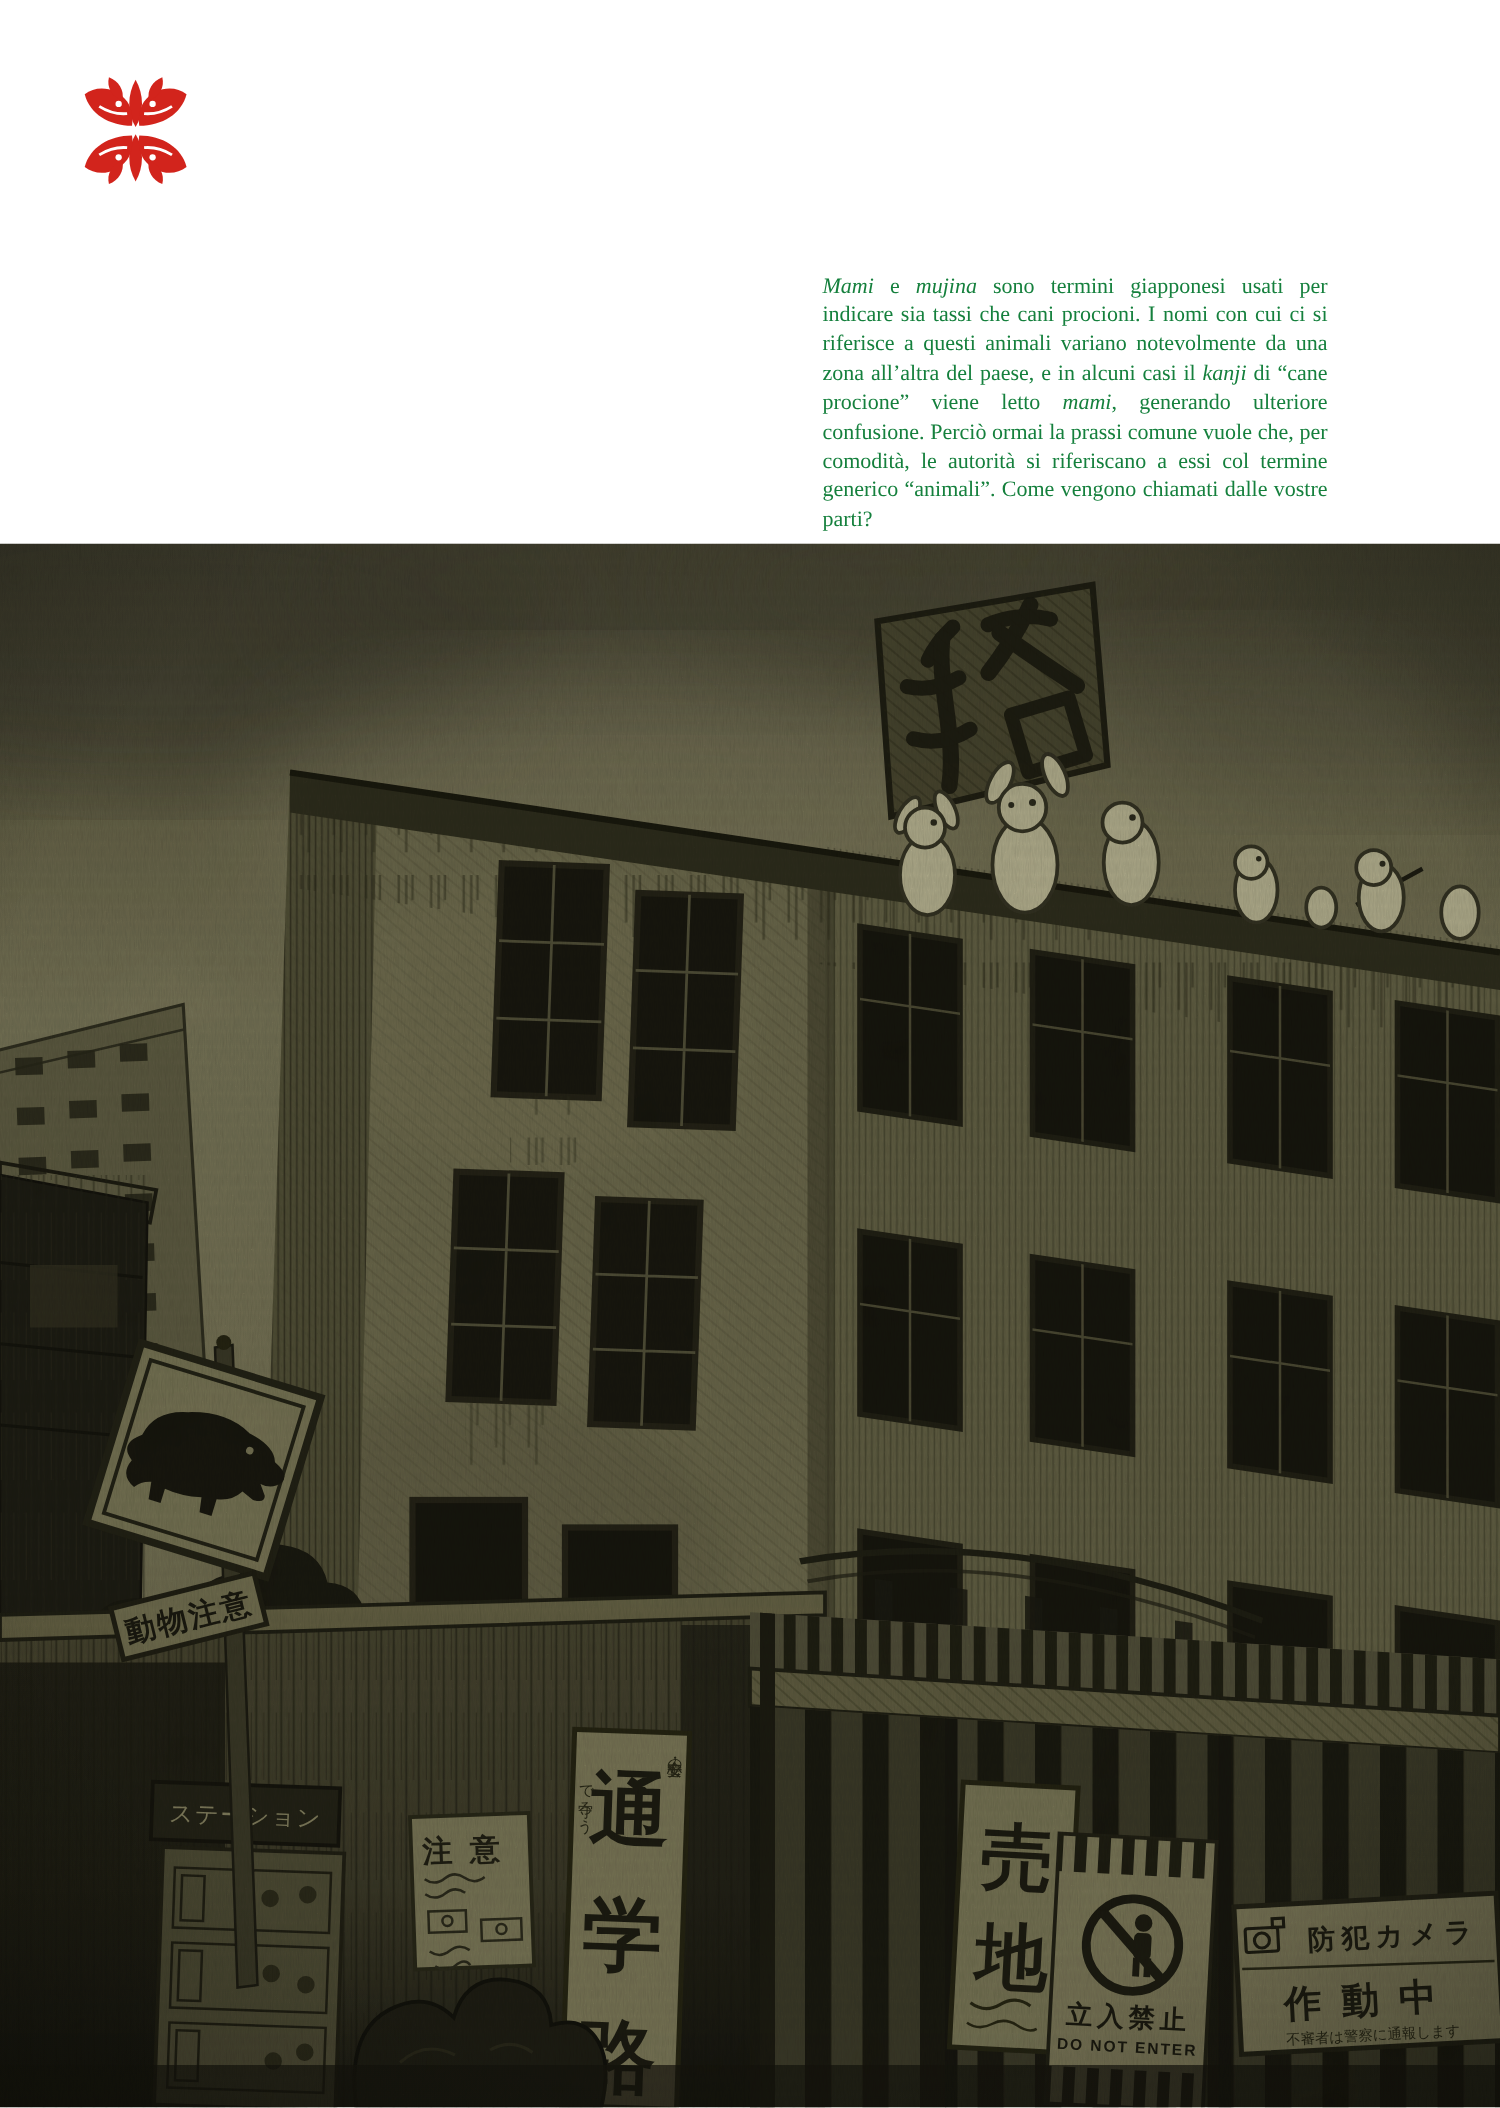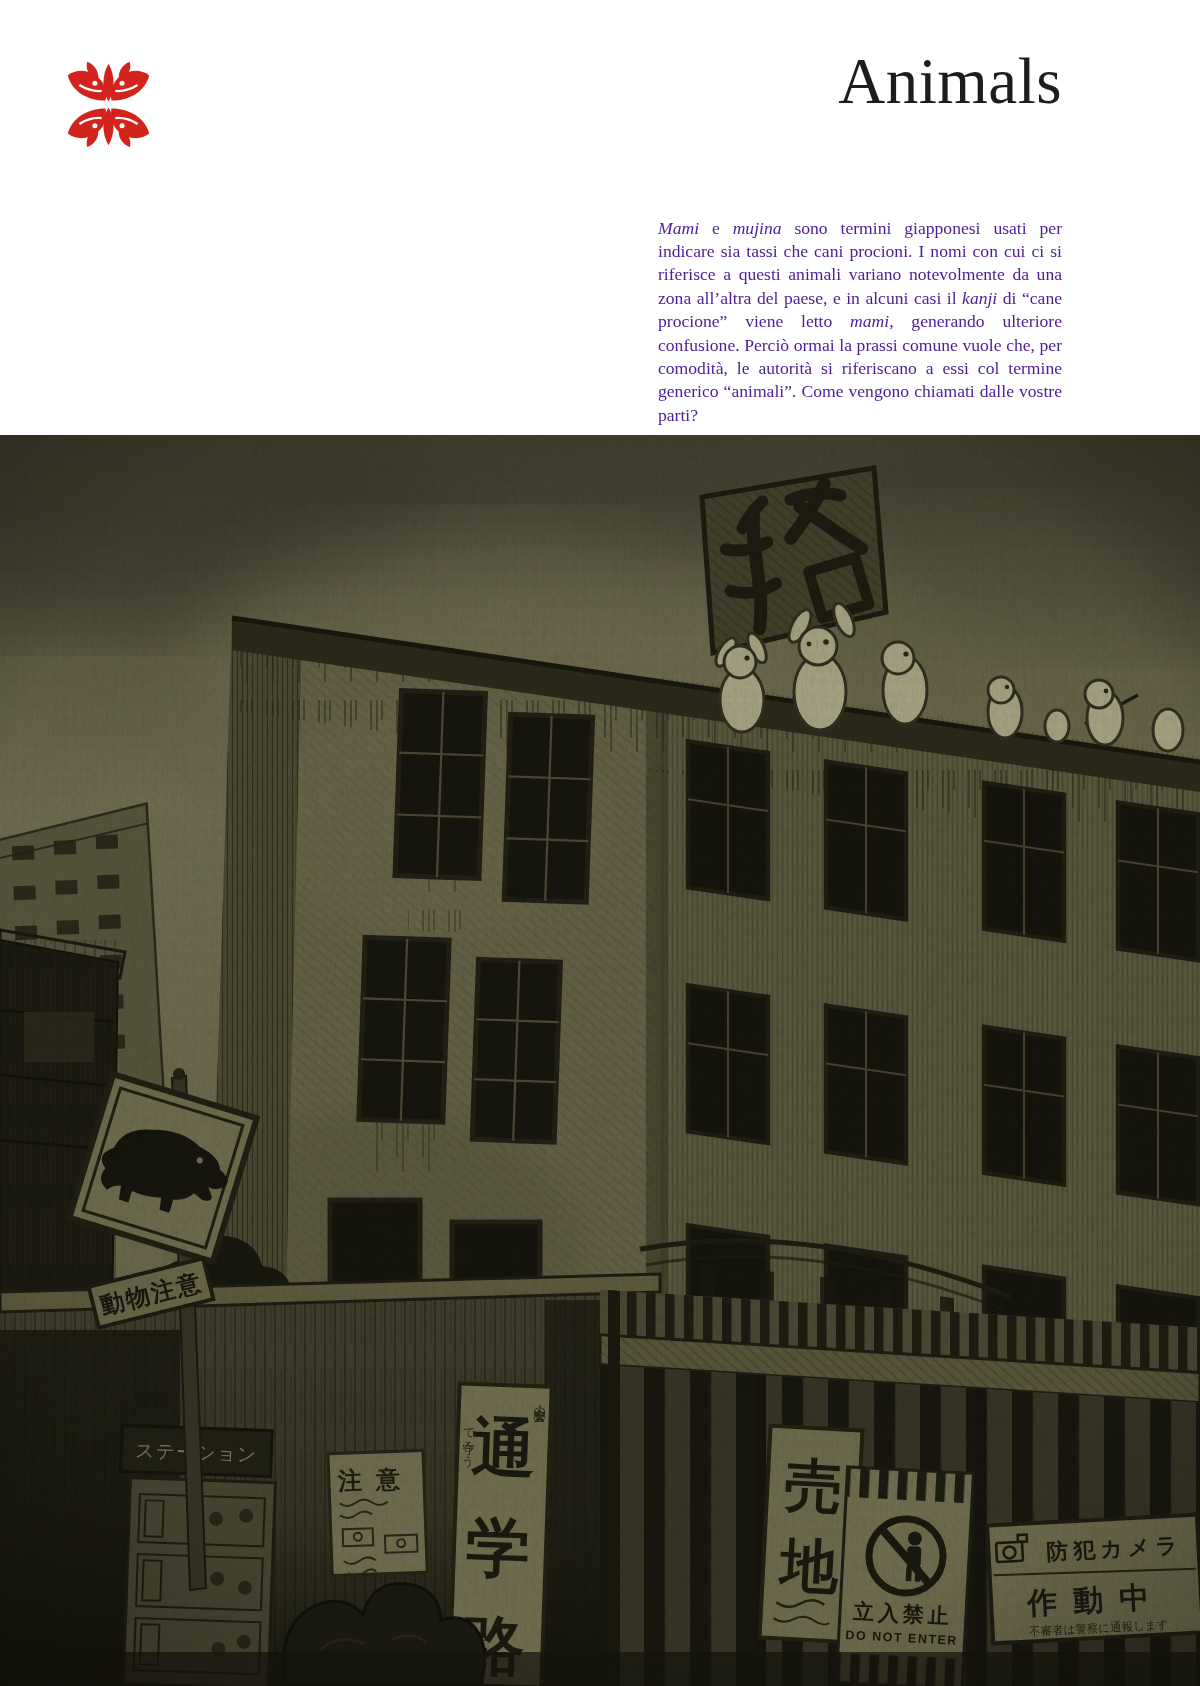--- a/index.html
+++ b/index.html
@@ -3,21 +3,21 @@
 <meta charset="utf-8">
 <style>
   html,body{margin:0;padding:0;background:#ffffff;}
   .page{position:relative;width:1200px;height:1686px;background:#fff;overflow:hidden;
         font-family:"Liberation Serif","DejaVu Serif",serif;}
   .logo{position:absolute;left:60px;top:56px;width:97px;height:97px;}
   .masthead{position:absolute;top:48px;right:138px;text-align:right;color:#1d1d1b;}
   .title{font-size:65px;line-height:1.02;font-weight:400;letter-spacing:.5px;}
   .author{font-size:40px;line-height:1.1;margin-top:2px;}
   .synopsis{position:absolute;top:199px;right:138px;width:404px;text-align:justify;
-            font-size:17.6px;line-height:23.4px;color:#4c1d95;}
+            font-size:17.6px;line-height:23.4px;color:#15803d;}
   .synopsis em{font-style:italic;}
   .art{position:absolute;left:0;top:435px;width:1200px;height:1251px;}
   .art svg{display:block;width:100%;height:100%;}
   .cjk{font-family:"DejaVu Sans",sans-serif;font-weight:700;}
   .cjk-light{font-family:"DejaVu Sans",sans-serif;font-weight:400;}
   .latin{font-family:"Liberation Sans","DejaVu Sans",sans-serif;font-weight:700;}
 </style>
 </head>
 <body>
 
@@ -42,21 +42,20 @@
     </g>
     <g fill="#ffffff">
       <circle cx="36" cy="28" r="2.6"></circle>
         <circle cx="64" cy="28" r="2.6"></circle>
       <circle cx="36" cy="72" r="2.6"></circle>
         <circle cx="64" cy="72" r="2.6"></circle>
     </g>
   </svg>
 
   <div class="masthead">
-    <div class="title">Animals</div>
   </div>
 
   <p class="synopsis"><em>Mami</em><span> e </span><em>mujina</em><span> sono termini giapponesi usati per indicare sia tassi che cani procioni. I nomi con cui ci si riferisce a questi animali variano notevolmente da una zona all’altra del paese, e in alcuni casi il </span><em>kanji</em><span> di “cane procione” viene letto </span><em>mami</em><span>, generando ulteriore confusione. Perciò ormai la prassi comune vuole che, per comodità, le autorità si riferiscano a essi col termine generico “animali”. Come vengono chiamati dalle vostre parti?</span></p>
 
   <figure class="art" style="margin:0">
   <svg viewBox="0 435 1200 1251" preserveAspectRatio="none">
     <defs>
       <linearGradient id="sky" x1="0" y1="435" x2="0" y2="1686" gradientUnits="userSpaceOnUse">
         <stop offset="0" stop-color="#504e3a"></stop>
             <stop offset=".07" stop-color="#5c5943"></stop>

